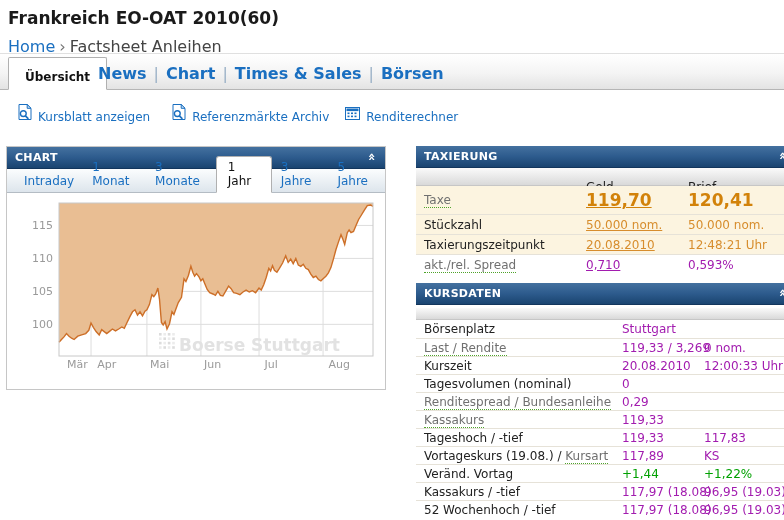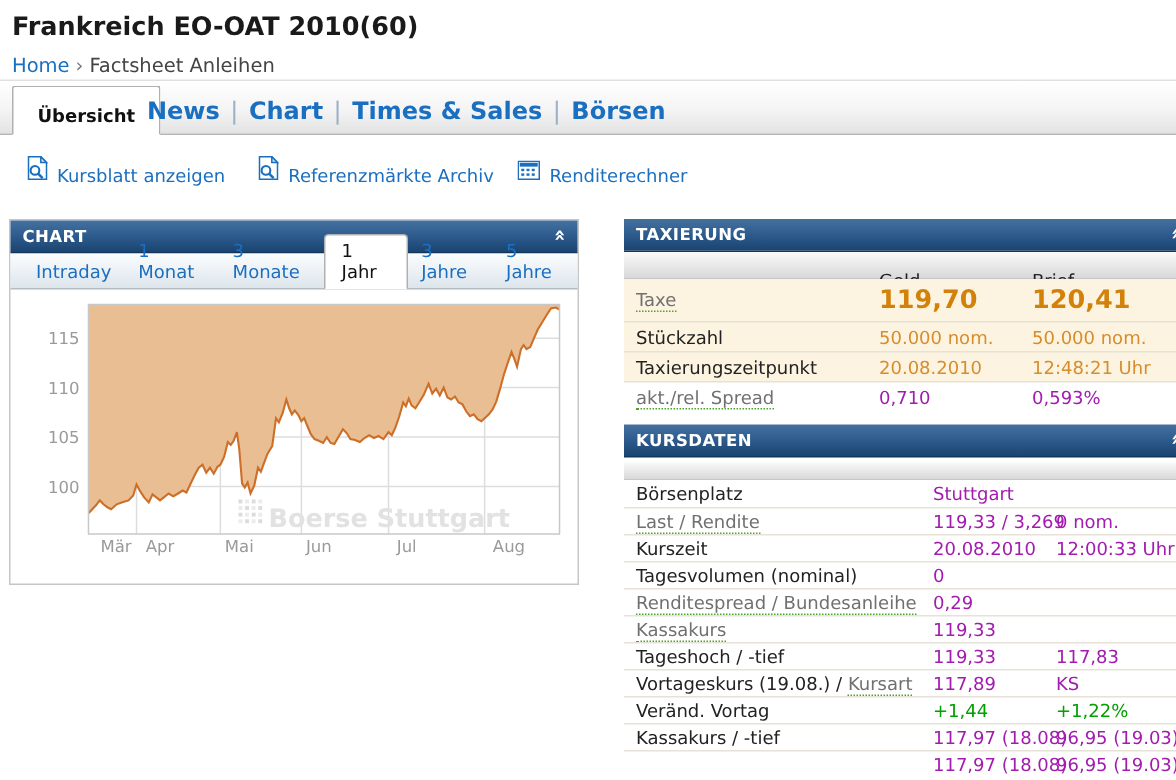--- a/index.html
+++ b/index.html
@@ -3,21 +3,21 @@
 <meta charset="utf-8">
 <style>
   * { margin:0; padding:0; box-sizing:border-box; }
   html,body { width:784px; height:520px; background:#fff; overflow:hidden;
               font-family:"DejaVu Sans","Liberation Sans",sans-serif; }
   .abs { position:absolute; }
   body { position:relative; }
 
   
   #page-title { left:8px; top:8px; font-size:17px; font-weight:bold; color:#1a1a1a; }
-  #breadcrumb { left:8px; top:37px; font-size:13px; color:#444; }
+  #breadcrumb { left:8px; top:37px; font-size:16px; color:#444; }
   #breadcrumb .home { color:#1a6fc0; text-decoration:none; cursor:pointer; }
   #breadcrumb .sep { color:#777; padding:0 4px; }
 
   
   #tabstrip { left:0; top:53px; width:784px; height:37px;
               border-top:1px solid #e0e0e0; border-bottom:1px solid #b5b5b5;
               background:linear-gradient(#ffffff 0%, #f4f4f4 55%, #e3e3e3 100%); }
   #active-tab { position:absolute; left:8px; bottom:-1px; background:#fff;
                 border:1px solid #b0b0b0; border-bottom:1px solid #fff;
                 border-radius:2px 2px 0 0; padding:12px 16px 5px 16px;
@@ -67,21 +67,21 @@
   .bg-cream { background:#fcf4e0; }
   .bg-white { background:#fff; }
   .val-orange-big { font-size:17px; font-weight:bold; color:#d2820a; }
   .val-orange { color:#d78d2d; }
   .val-plain { color:#a21caf; }
   .val-green { color:#00a000; }
 
   #taxierung-panel { position:absolute; left:398px; top:146px; }
   #taxierung-panel .trow { height:20px; }
   #taxierung-panel .trow.big { height:28px; }
-  #taxierung-panel .v1 { left:170px; } #taxierung-panel .v2 { left:272px; }
+  #taxierung-panel .v1 { left:170px;text-decoration:underline; } #taxierung-panel .v2 { left:272px; }
   #taxierung-panel .col-hd .c1 { left:170px; } #taxierung-panel .col-hd .c2 { left:272px; }
 
   #kursdaten-panel { position:absolute; left:398px; top:283px; }
   #kursdaten-gap { height:3px; background:#fff; }
   #kursdaten-strip { height:12px; background:linear-gradient(#fafafa, #d9d9d9);
                      border-bottom:1px solid #c6c6c6; }
   #kursdaten-panel .trow { height:18px; }
   #kursdaten-panel .v1 { left:206px; } #kursdaten-panel .v2 { left:288px; }
 </style>
 </head>
@@ -272,17 +272,18 @@
         <span class="lblc"><span class="lbl-plain">Veränd. Vortag</span></span>
         <span class="v1 val-green">+1,44</span>
         <span class="v2 val-green">+1,22%</span>
       </div>
       <div class="trow bg-white">
         <span class="lblc"><span class="lbl-plain">Kassakurs / -tief</span></span>
         <span class="v1 val-plain">117,97 (18.08)</span>
         <span class="v2 val-plain">96,95 (19.03)</span>
       </div>
       <div class="trow bg-white">
+        <span class="lblc"><span class="lbl-plain">52 Wochenhoch / -tief</span></span>
         <span class="v1 val-plain">117,97 (18.08)</span>
         <span class="v2 val-plain">96,95 (19.03)</span>
       </div>
     </div>
 </div>
 
 </body></html>

